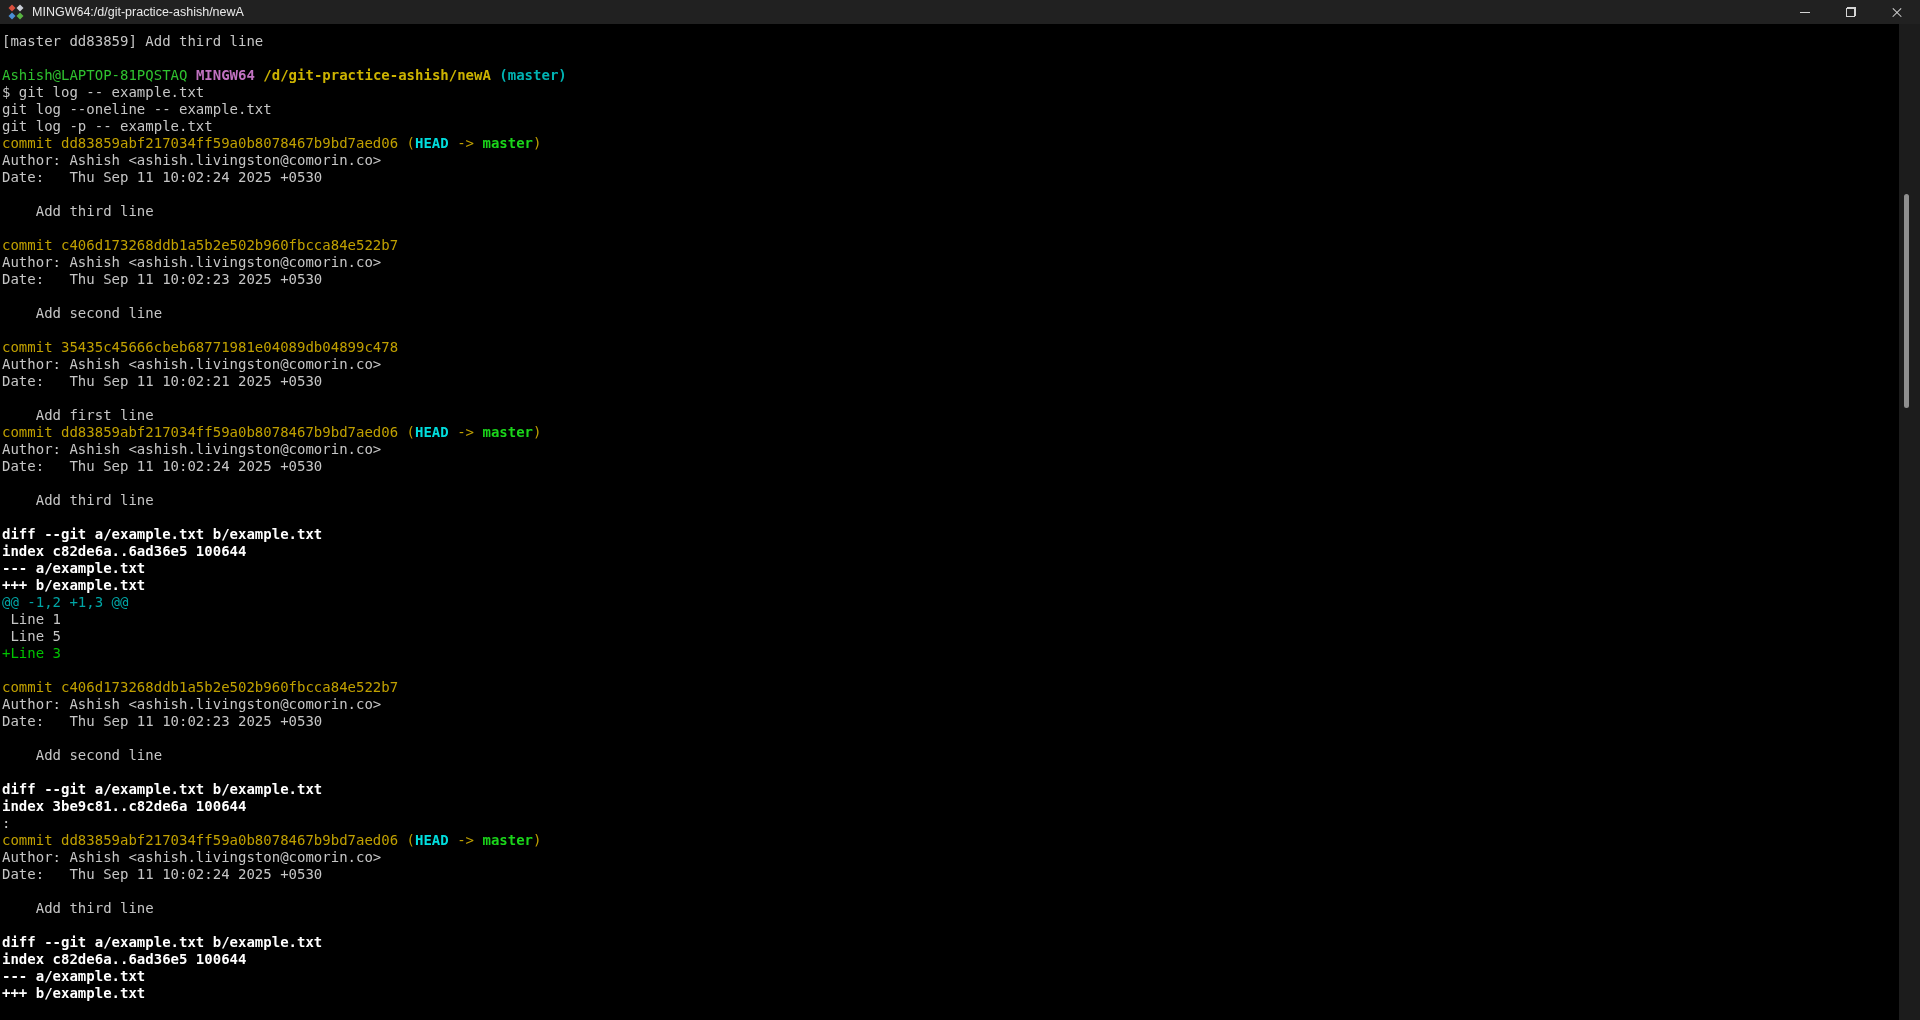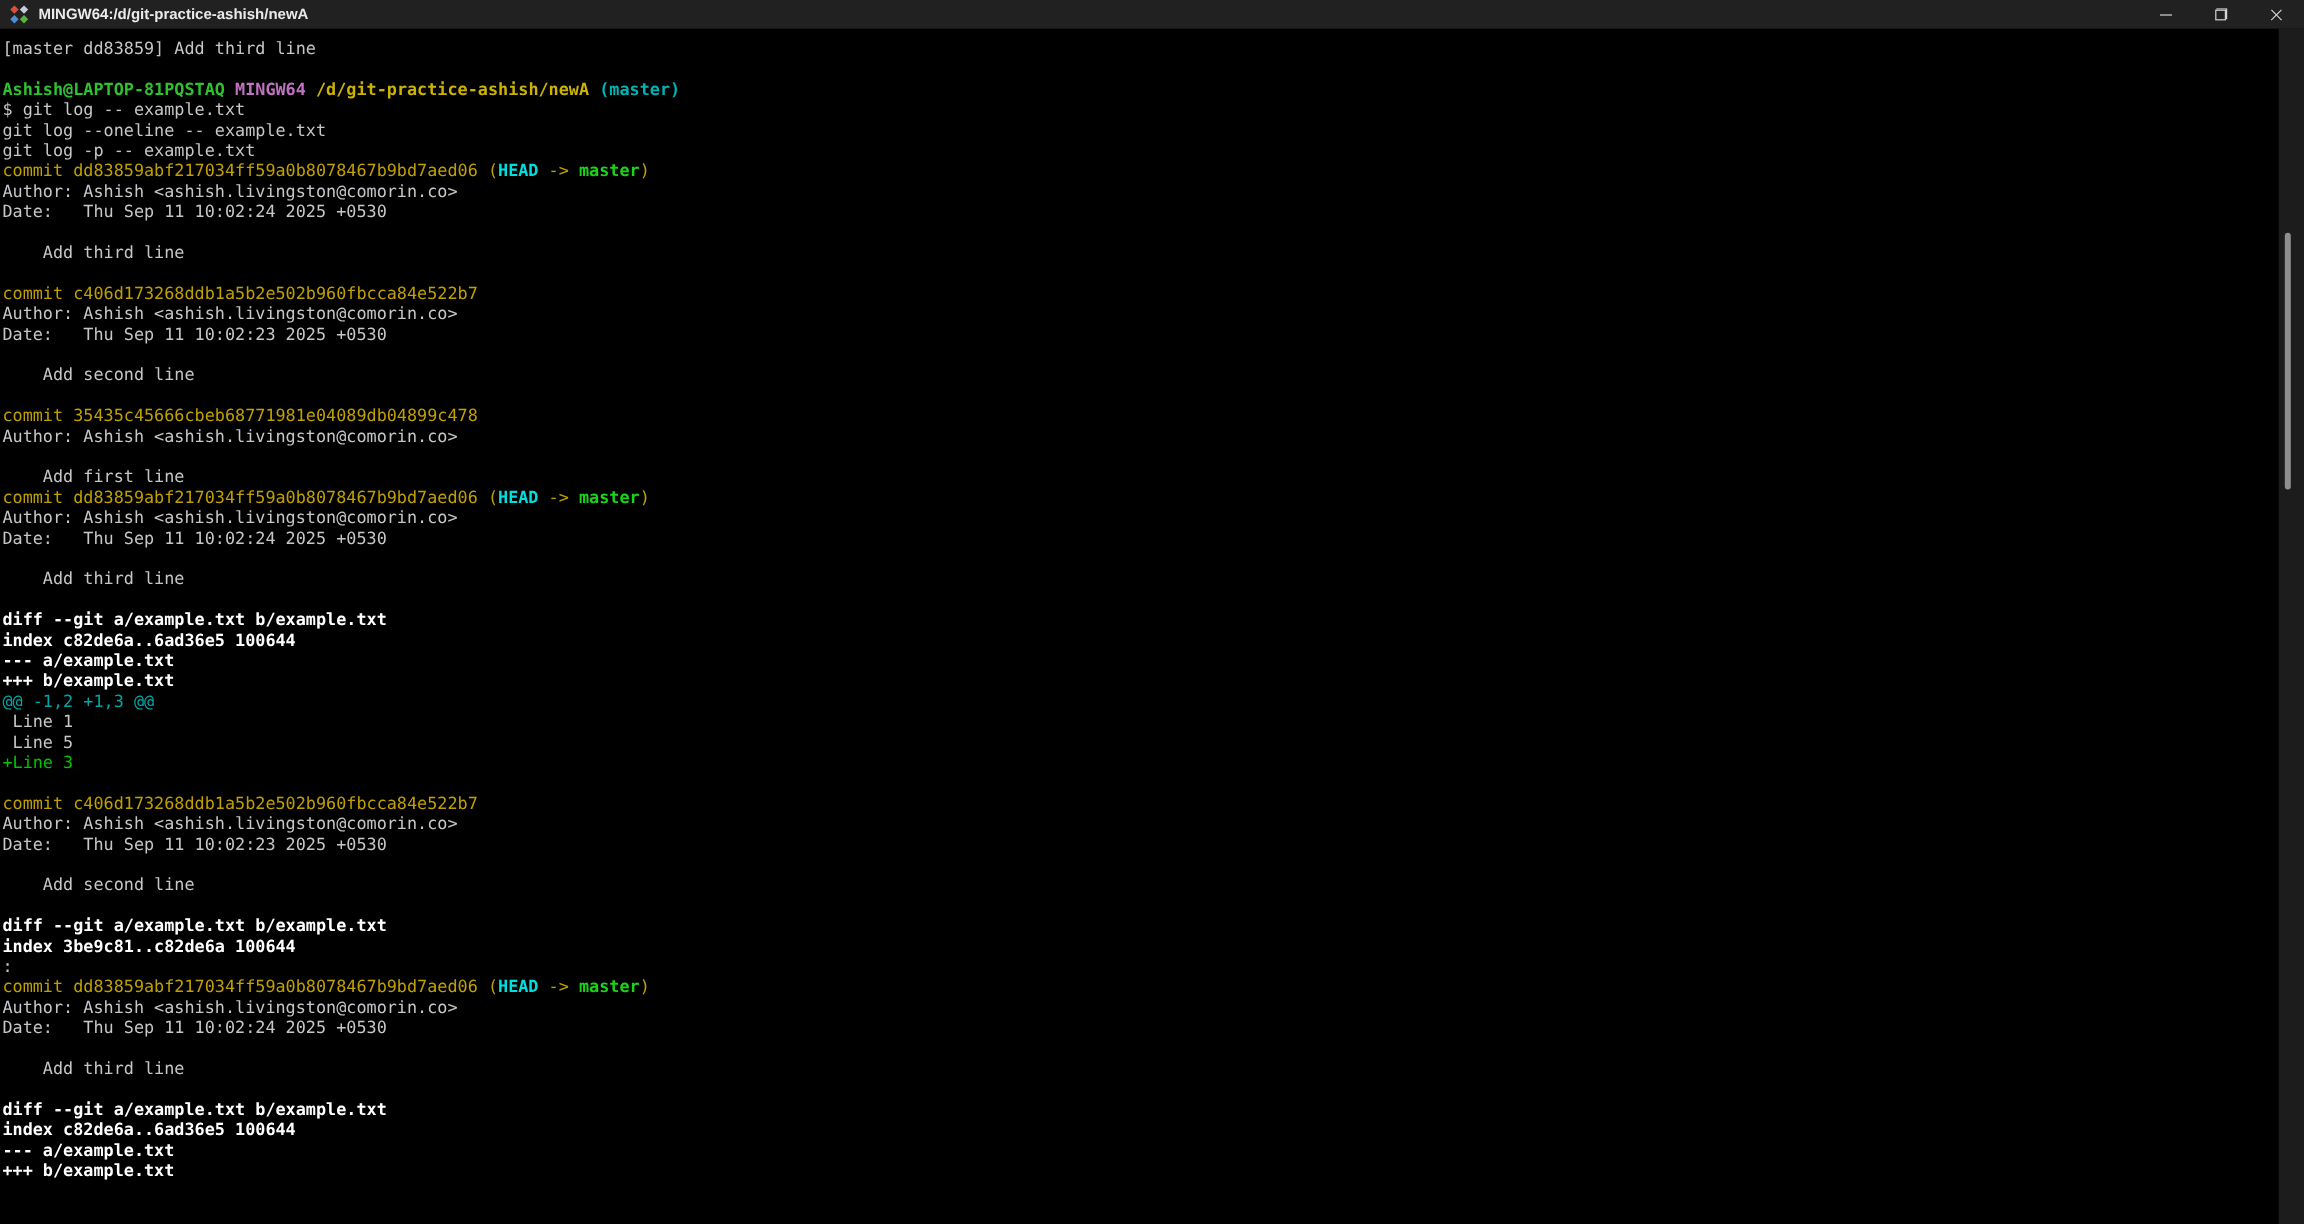--- a/index.html
+++ b/index.html
@@ -8,21 +8,21 @@
 
   
   .titlebar {
     position:absolute; top:0; left:0; width:1920px; height:24px;
     background:var(--titlebar-bg); display:flex; align-items:center;
     font-family:"Liberation Sans","DejaVu Sans",sans-serif;
   }
   .titlebar .app-icon { width:16px; height:16px; margin-left:8px; flex:0 0 auto; }
   .titlebar .title-text {
     margin-left:8px; font-size:12.5px; color:var(--titlebar-fg);
-    white-space:nowrap; flex:1 1 auto;font-weight:bold;
+    white-space:nowrap; flex:1 1 auto;
   }
   .win-controls { display:flex; height:24px; flex:0 0 auto; }
   .win-btn { width:46px; height:24px; display:flex; align-items:center; justify-content:center; cursor:default; }
   .min-glyph { width:10px; height:1px; background:var(--control-fg); }
   .restore-glyph { position:relative; width:10px; height:10px; }
   .restore-glyph::after { content:""; position:absolute; right:0; top:0; width:7px; height:7px; border:1px solid var(--control-fg); }
   .restore-glyph::before { content:""; position:absolute; left:0; bottom:0; width:7px; height:7px; border:1px solid var(--control-fg); background:var(--titlebar-bg); z-index:1; }
   .close-glyph { position:relative; width:12px; height:12px; }
   .close-glyph::before, .close-glyph::after {
     content:""; position:absolute; left:0; top:5.5px; width:12px; height:1.2px; background:var(--control-fg);
@@ -31,21 +31,21 @@
   .close-glyph::after  { transform:rotate(-45deg); }
 
   
   .terminal {
     position:absolute; top:24px; left:0; right:21px; bottom:0;
     background:var(--terminal-bg); padding:9px 0 0 2px; overflow:hidden;
   }
   .line { white-space:pre; font-size:14px; line-height:17px; height:17px; }
   .sg-plain    { color:var(--fg-plain); }
   .sg-bold     { color:var(--fg-bold); font-weight:700; }
-  .sg-pgreen   { color:var(--prompt-green); font-weight:700;text-align:center; }
+  .sg-pgreen   { color:var(--prompt-green); font-weight:400;text-align:center; }
   .sg-pmagenta { color:var(--prompt-magenta); font-weight:700; }
   .sg-pyellow  { color:var(--prompt-yellow); font-weight:700; }
   .sg-pcyan    { color:var(--prompt-cyan); font-weight:700; }
   .sg-cyellow  { color:var(--commit-yellow); }
   .sg-hcyan    { color:var(--head-cyan); font-weight:700; }
   .sg-rgreen   { color:var(--ref-green); font-weight:700; }
   .sg-hunk     { color:var(--hunk-cyan); }
   .sg-add      { color:var(--add-green); }
 
   
@@ -97,20 +97,21 @@
       <div class="line"><span class="sg-plain">    Add third line</span></div>
       <div class="line"> </div>
       <div class="line"><span class="sg-cyellow">commit c406d173268ddb1a5b2e502b960fbcca84e522b7</span></div>
       <div class="line"><span class="sg-plain">Author: Ashish &lt;ashish.livingston@comorin.co&gt;</span></div>
       <div class="line"><span class="sg-plain">Date:   Thu Sep 11 10:02:23 2025 +0530</span></div>
       <div class="line"> </div>
       <div class="line"><span class="sg-plain">    Add second line</span></div>
       <div class="line"> </div>
       <div class="line"><span class="sg-cyellow">commit 35435c45666cbeb68771981e04089db04899c478</span></div>
       <div class="line"><span class="sg-plain">Author: Ashish &lt;ashish.livingston@comorin.co&gt;</span></div>
+      <div class="line"><span class="sg-plain">Date:   Thu Sep 11 10:02:21 2025 +0530</span></div>
       <div class="line"> </div>
       <div class="line"><span class="sg-plain">    Add first line</span></div>
       <div class="line"><span class="sg-cyellow">commit dd83859abf217034ff59a0b8078467b9bd7aed06 (</span><span class="sg-hcyan">HEAD</span><span class="sg-cyellow"> -&gt; </span><span class="sg-rgreen">master</span><span class="sg-cyellow">)</span></div>
       <div class="line"><span class="sg-plain">Author: Ashish &lt;ashish.livingston@comorin.co&gt;</span></div>
       <div class="line"><span class="sg-plain">Date:   Thu Sep 11 10:02:24 2025 +0530</span></div>
       <div class="line"> </div>
       <div class="line"><span class="sg-plain">    Add third line</span></div>
       <div class="line"> </div>
       <div class="line"><span class="sg-bold">diff --git a/example.txt b/example.txt</span></div>
       <div class="line"><span class="sg-bold">index c82de6a..6ad36e5 100644</span></div>

